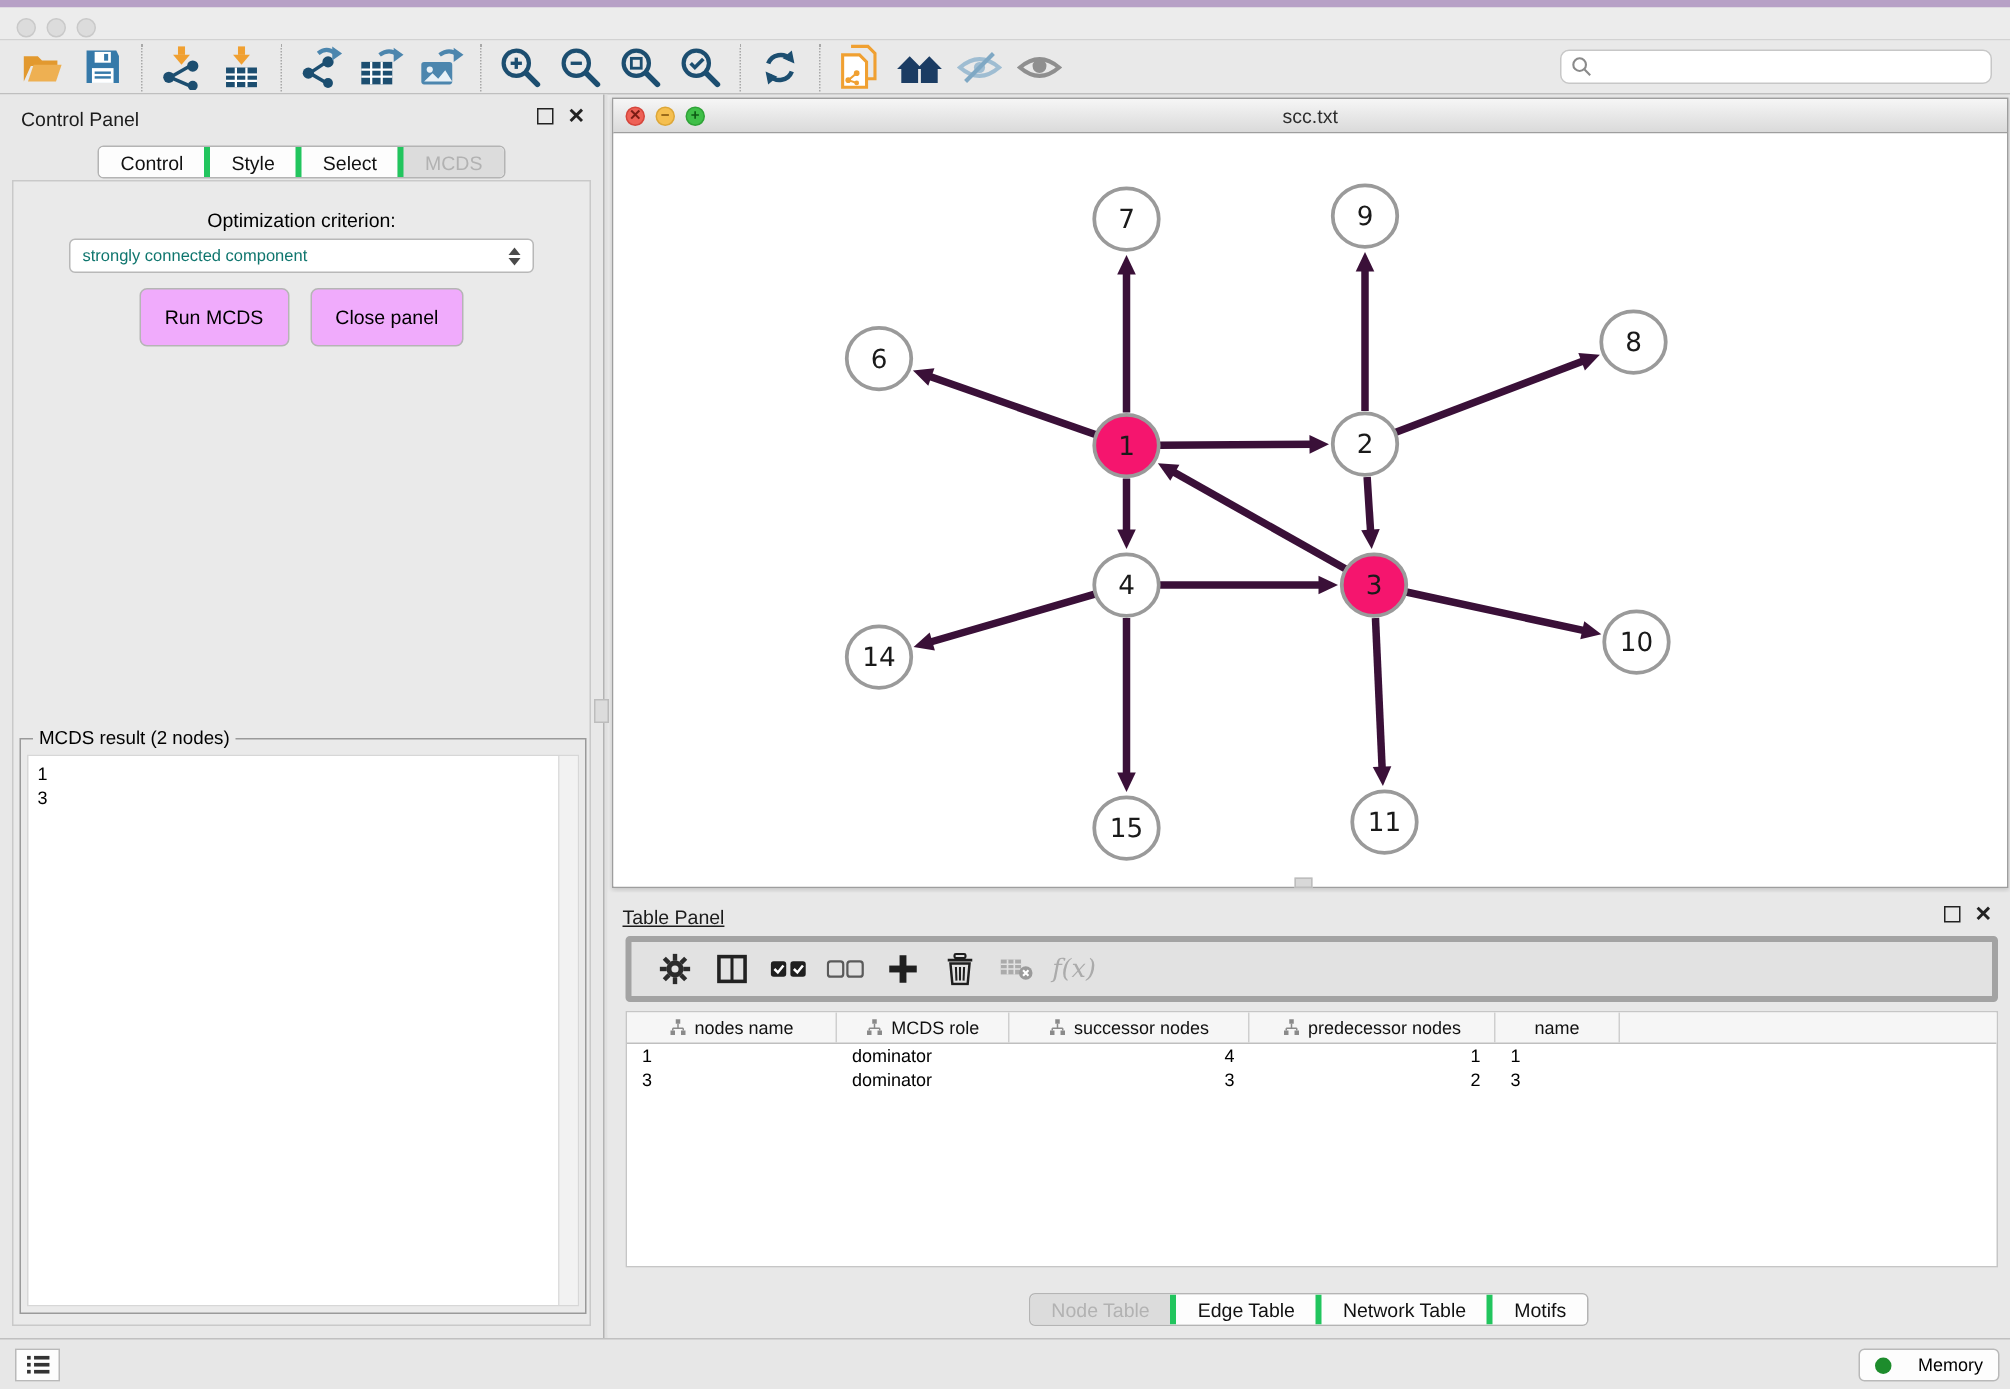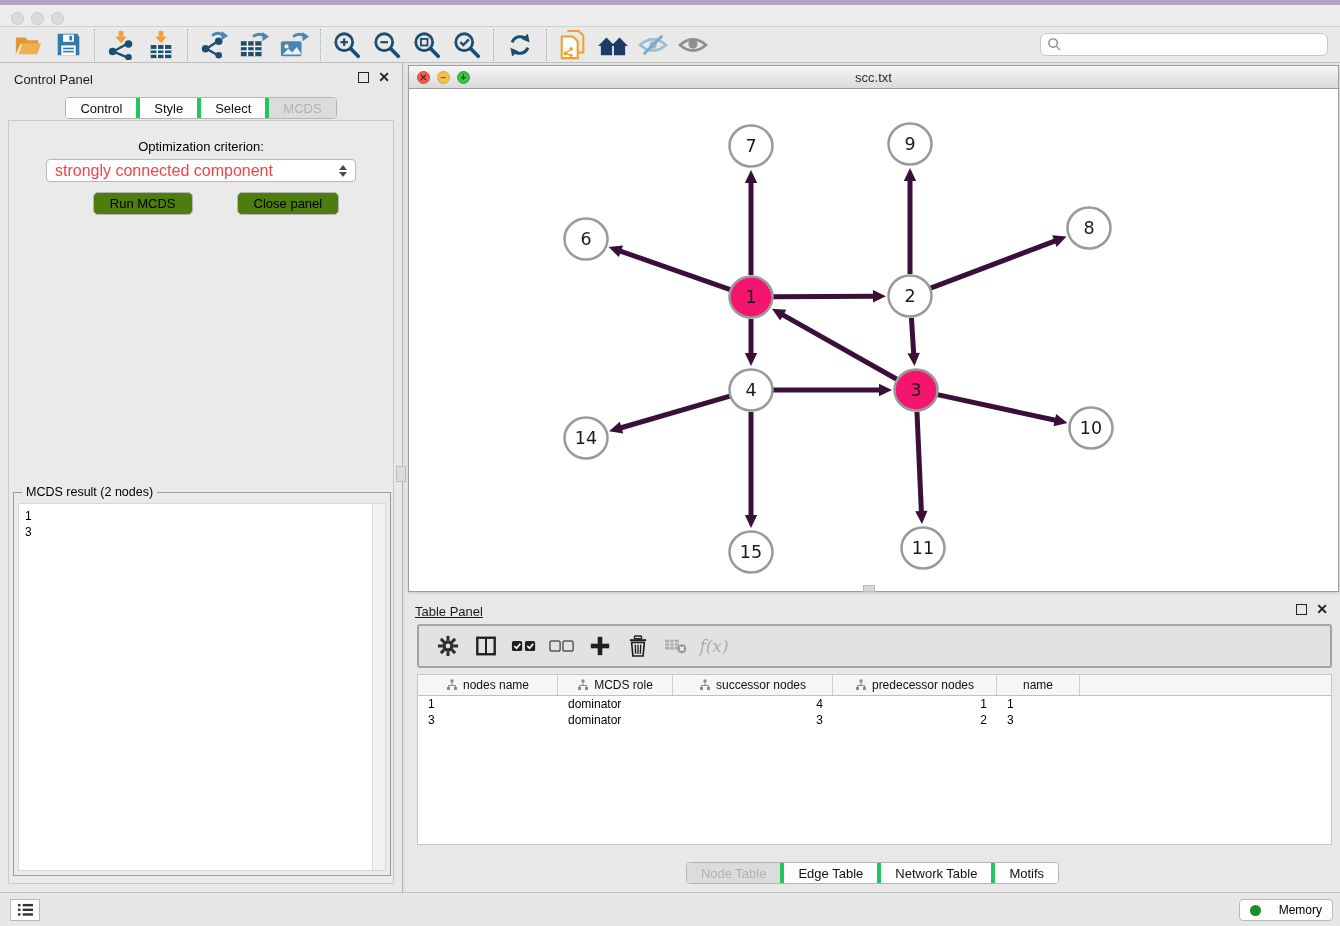--- a/index.html
+++ b/index.html
@@ -44,30 +44,30 @@
              border-left:4px solid #22c55e; background:#fdfdfd; white-space:nowrap; }
   .seg .sg:first-child { border-left:none; }
   .seg .sg.active { background:#dcdcdc; color:#b2b2b2; }
   .cp-tabs { position:absolute; left:0; right:0; top:34px; display:flex; justify-content:center; }
 
   .cp-content { position:absolute; left:8px; top:57px; width:386px; height:764px;
                 background:#eaeaea; border:1px solid #c9c9c9; }
   .opt-label { position:absolute; left:0; right:0; top:18px; text-align:center; font-size:13px; color:#000; }
   .dropdown { position:absolute; left:37px; top:38px; width:310px; height:23px; background:#fff;
               border:1px solid #b8b8b8; border-radius:4px; display:flex; align-items:center; padding:0 8px; }
-  .dropdown .dd-text { flex:1; font-size:16px; color:#ef4444; }
+  .dropdown .dd-text { flex:1; font-size:11px; color:#0f766e; }
   .stepper { display:flex; flex-direction:column; gap:2px; align-items:center; }
   .stepper .up { width:0; height:0; border-left:4px solid transparent; border-right:4px solid transparent;
                  border-bottom:5px solid #4a4a4a; }
   .stepper .dn { width:0; height:0; border-left:4px solid transparent; border-right:4px solid transparent;
                  border-top:5px solid #4a4a4a; }
   .cp-buttons { position:absolute; left:0; right:0; top:71px; display:flex; justify-content:center; gap:14px; }
-  .mac-btn { height:23px; background:#4d7c0f; border:1px solid #b5b5b5; border-radius:5px;
+  .mac-btn { height:39px; background:#f0abfc; border:1px solid #b5b5b5; border-radius:5px;
              font-size:13px; color:#000; padding:0 16px; display:flex; align-items:center;
-             font-family:"Liberation Sans", sans-serif;margin-left:30px; }
+             font-family:"Liberation Sans", sans-serif; }
 
   .fieldset { position:absolute; left:4px; top:371px; width:378px; height:384px;
               border:1px solid #9a9a9a; }
   .fieldset .legend { position:absolute; left:8px; top:-8px; background:#eaeaea; padding:0 4px;
                       font-size:12.5px; color:#000; }
   .fieldset .result-area { position:absolute; left:4px; top:10px; right:4px; bottom:4px; background:#fff;
                            border:1px solid #d7d7d7; }
   .result-lines { padding:4px 6px; font-size:12px; color:#000; line-height:16px; }
   .result-scroll { position:absolute; right:0; top:0; width:13px; bottom:0; background:#f2f2f2;
                    border-left:1px solid #ddd; }
@@ -85,21 +85,21 @@
   .nl-red   { left:8px;  background:#ee6156; border:1px solid #d5463c; color:#7b1c14; }
   .nl-yel   { left:28px; background:#f5bf4f; border:1px solid #dda738; color:#895a10; }
   .nl-grn   { left:48px; background:#3fbf48; border:1px solid #2fa337; color:#0e5a14; }
   .net-canvas { position:absolute; left:0; top:23px; right:0; bottom:0; background:#fff; }
   .h-grip { position:absolute; left:454px; bottom:-1px; width:12px; height:7px; background:#d8d8d8;
             border:1px solid #bdbdbd; }
 
   
   .table-panel { position:absolute; left:405px; top:595px; width:935px; height:295px; background:#e8e8e8; }
   .tp-toolbar { position:absolute; left:12px; top:29px; width:915px; height:44px; background:#e2e2e2;
-                border:2px solid #a3a3a3; border-radius:3px; display:flex; align-items:center;
+                border:4px solid #a3a3a3; border-radius:3px; display:flex; align-items:center;
                 padding-left:10px; gap:0; }
   .tp-ic { width:38px; height:36px; display:flex; align-items:center; justify-content:center; }
   .fx { font-family:"DejaVu Serif", serif; font-style:italic; font-size:17px; color:#ababab; }
   .tbl { position:absolute; left:12px; top:79px; width:915px; height:171px; background:#fff;
          border:1px solid #c6c6c6; font-size:12px; }
   .tbl-head { display:flex; height:21px; background:#f6f6f6; border-bottom:1px solid #bfbfbf; }
   .th { display:flex; align-items:center; justify-content:center; gap:5px; border-right:1px solid #cfcfcf;
         color:#111; font-size:12px; }
   .tbl-row { display:flex; height:16px; align-items:center; }
   .td { padding:0 10px; color:#000; overflow:hidden; white-space:nowrap; }

